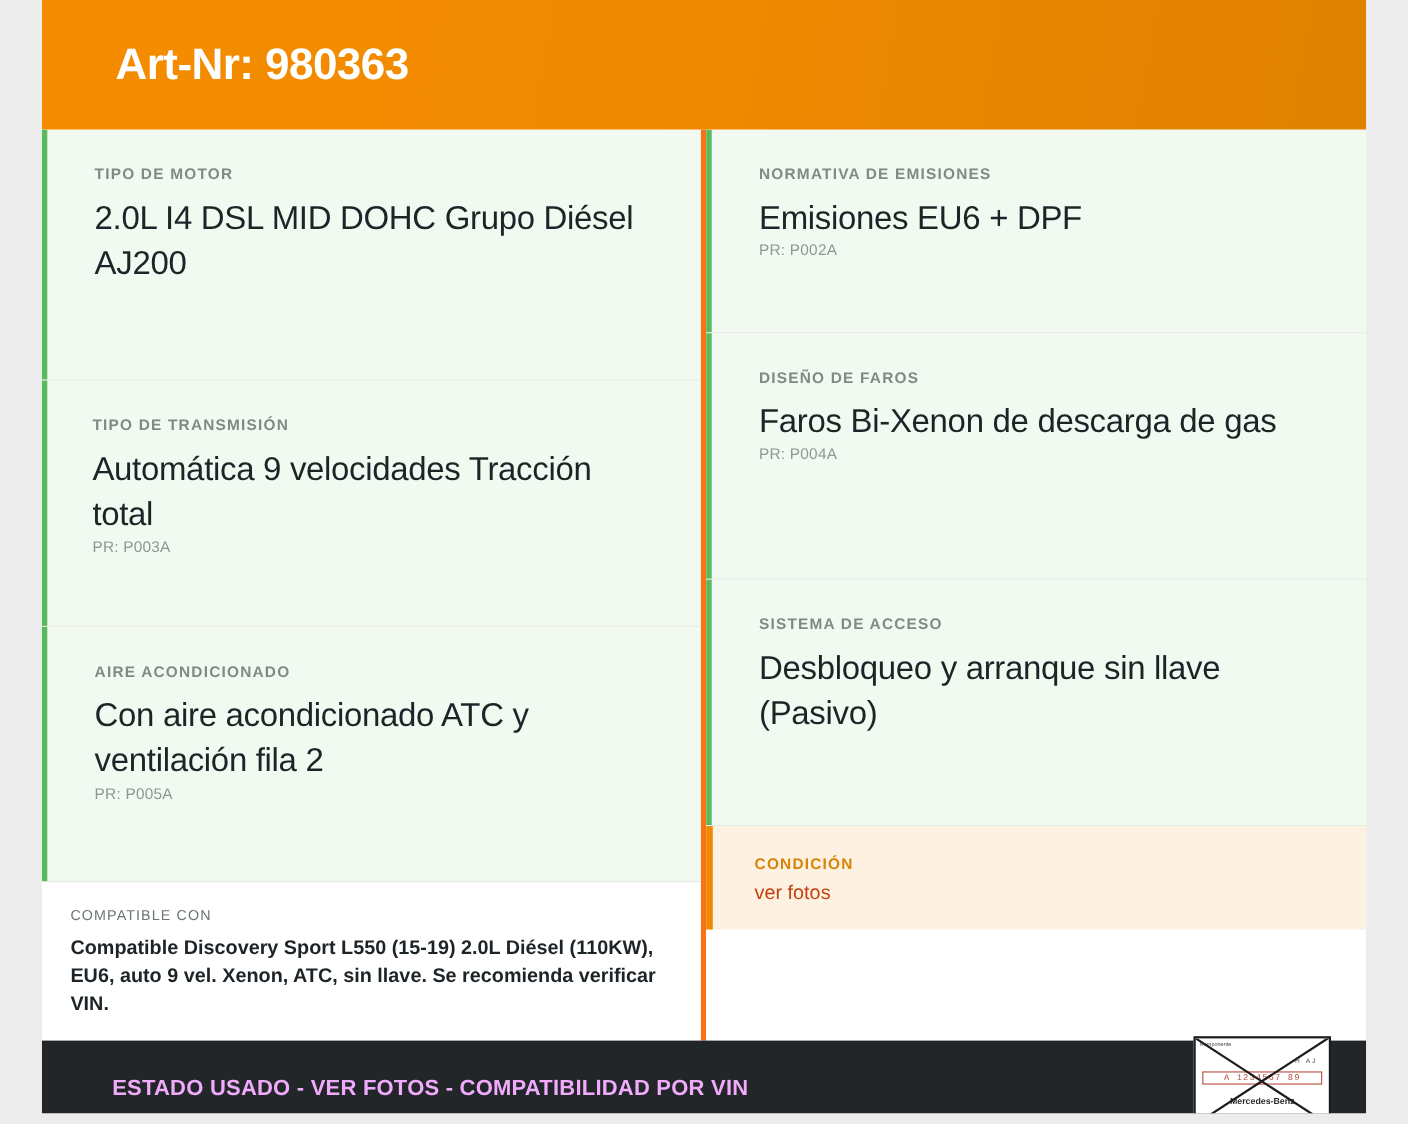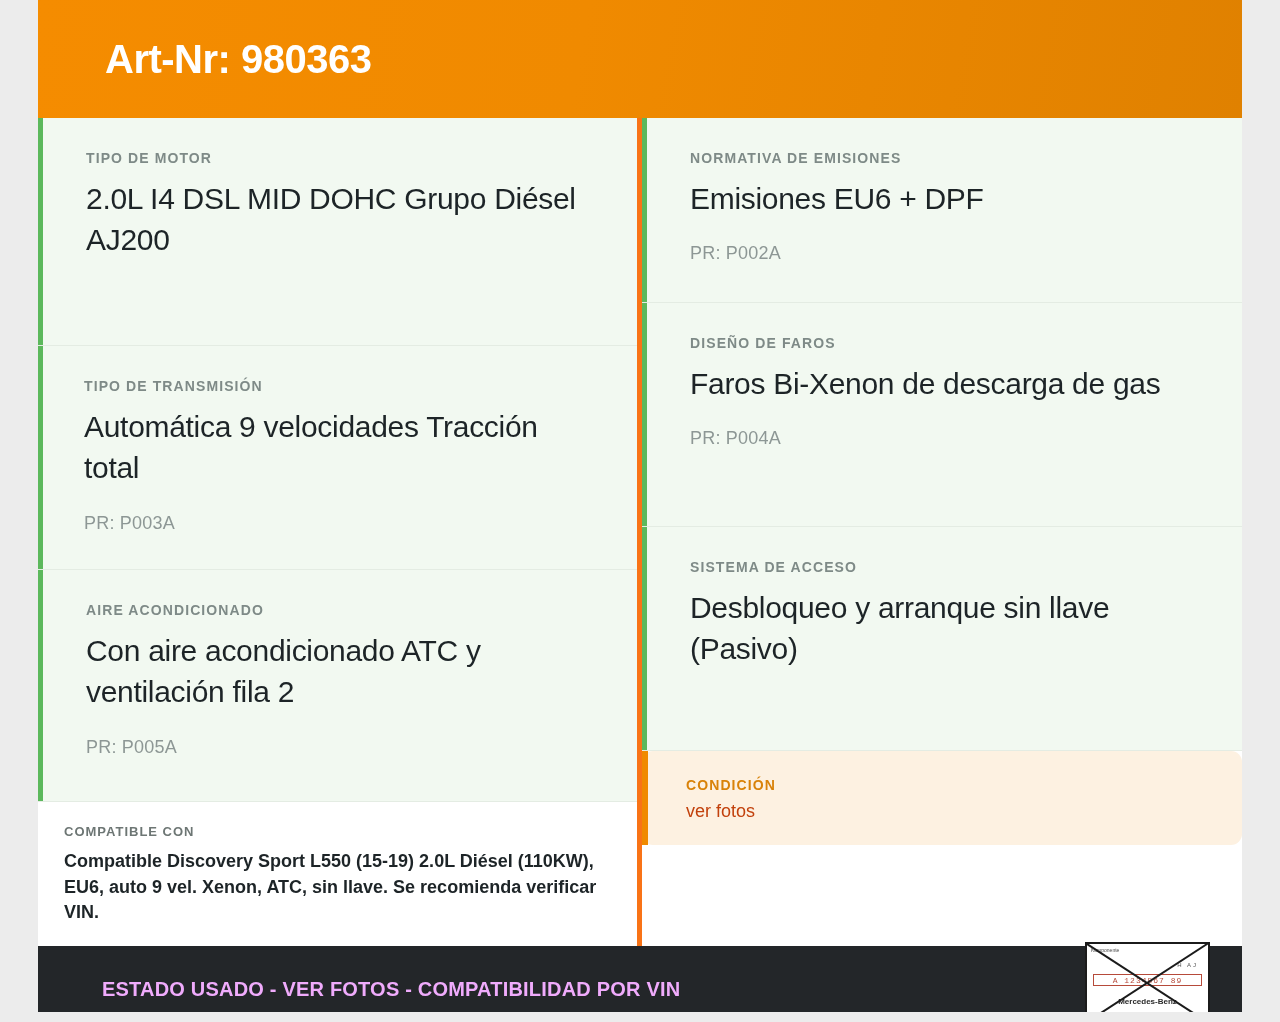--- a/index.html
+++ b/index.html
@@ -92,22 +92,22 @@
     margin-bottom: 12px;
   }
   .card-value {
     font-size: 30px;
     font-weight: normal;
     color: #1d2427;
     line-height: 1.38;
     letter-spacing: -0.3px;
   }
   .card-pr {
-    margin-top: 24px;
-    font-size: 18px;
+    margin-top: 0;
+    font-size: 14px;
     color: #8d9795;
     letter-spacing: 0.2px;
   }
   
   .card-l1 { height: 228px; }
   .card-l2 { height: 224px; padding-left: 46px; }
   .card-l3 { height: 232px; }
   
   .card-r1 { height: 185px; }
   .card-r2 { height: 224px; }
@@ -115,40 +115,39 @@
 
   
   .compat {
     flex: 1 1 auto;
     background: #ffffff;
     padding: 22px 40px 20px 26px;
     box-sizing: border-box;
   }
   .compat-label {
     font-size: 13px;
-    font-weight: bold;
+    font-weight: normal;
     letter-spacing: 1px;
     color: #6d7674;
     text-transform: uppercase;
     margin-bottom: 10px;
   }
   .compat-text {
     font-size: 18px;
     font-weight: bold;
     color: #1d2427;
     line-height: 1.42;
   }
   
   .cond {
     position: relative;
     background: #fdf1e1;
     height: 94px;
     padding: 26px 44px 0 44px;
     box-sizing: border-box;
-    border-radius: 11px;
   }
   .cond::before {
     content: "";
     position: absolute;
     left: 0;
     top: 0;
     bottom: 0;
     width: 6px;
     background: #f08a00;
   }

